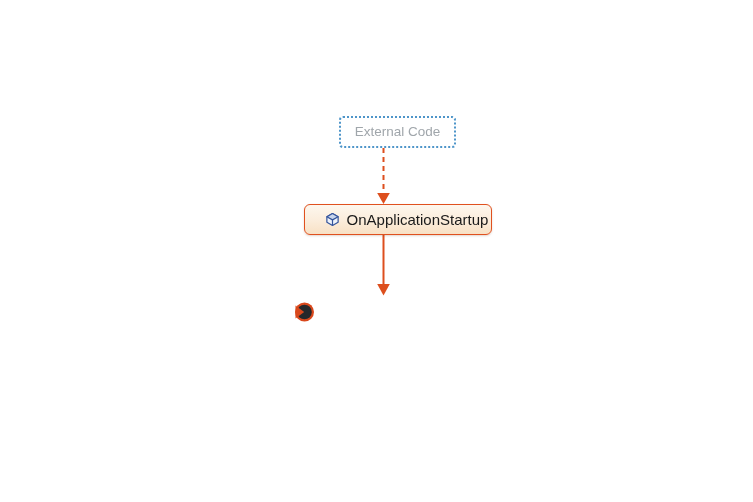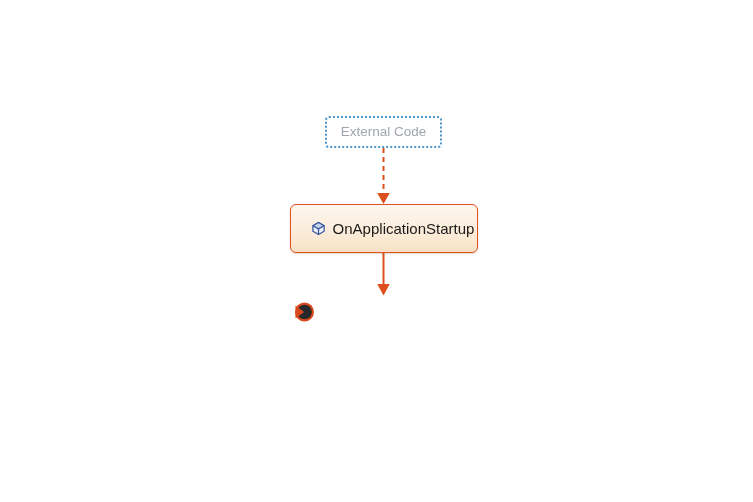--- a/index.html
+++ b/index.html
@@ -4,34 +4,34 @@
 <style>
   html,body{margin:0;padding:0;background:#ffffff;}
   .canvas{
     position:relative;width:753px;height:502px;background:#ffffff;
     font-family:"Liberation Sans",sans-serif;overflow:hidden;
   }
   .overlay{position:absolute;left:0;top:0;width:753px;height:502px;pointer-events:none;}
   .overlay [data-interactable="true"]{pointer-events:auto;}
   .node{
     position:absolute;display:flex;align-items:center;justify-content:center;
-    box-sizing:border-box;white-space:nowrap;cursor:default;
+    box-sizing:border-box;white-space:nowrap;cursor:default;margin-left:14px;
   }
   .node-external{
     left:325px;top:116px;width:117px;height:32px;
     border:2px dotted #4e95c9;border-radius:4px;
     color:#a0a6ab;font-size:13.5px;background:#ffffff;
   }
   .node-method{
     background:linear-gradient(180deg,#fdf7ee 0%,#fbeddc 52%,#f8e1c5 100%);
     border:1.5px solid #e0511f;border-radius:6px;
     color:#1a1a1a;font-size:15px;gap:7px;
     box-shadow:0 1px 2px rgba(120,70,30,0.22);
   }
-  .node-startup{left:290px;top:204px;width:188px;height:49px;padding-left:17px;}
+  .node-startup{left:290px;top:204px;width:188px;height:31px;padding-left:17px;}
   .node-mainwindow{left:318px;top:296px;width:133px;height:31px;}
   .cube{display:flex;align-items:center;}
   .label{line-height:1;}
 </style>
 </head>
 <body>
 
 <div class="canvas" data-interactable="false">
 
   <svg class="overlay" width="753" height="502" viewBox="0 0 753 502" data-interactable="false">

